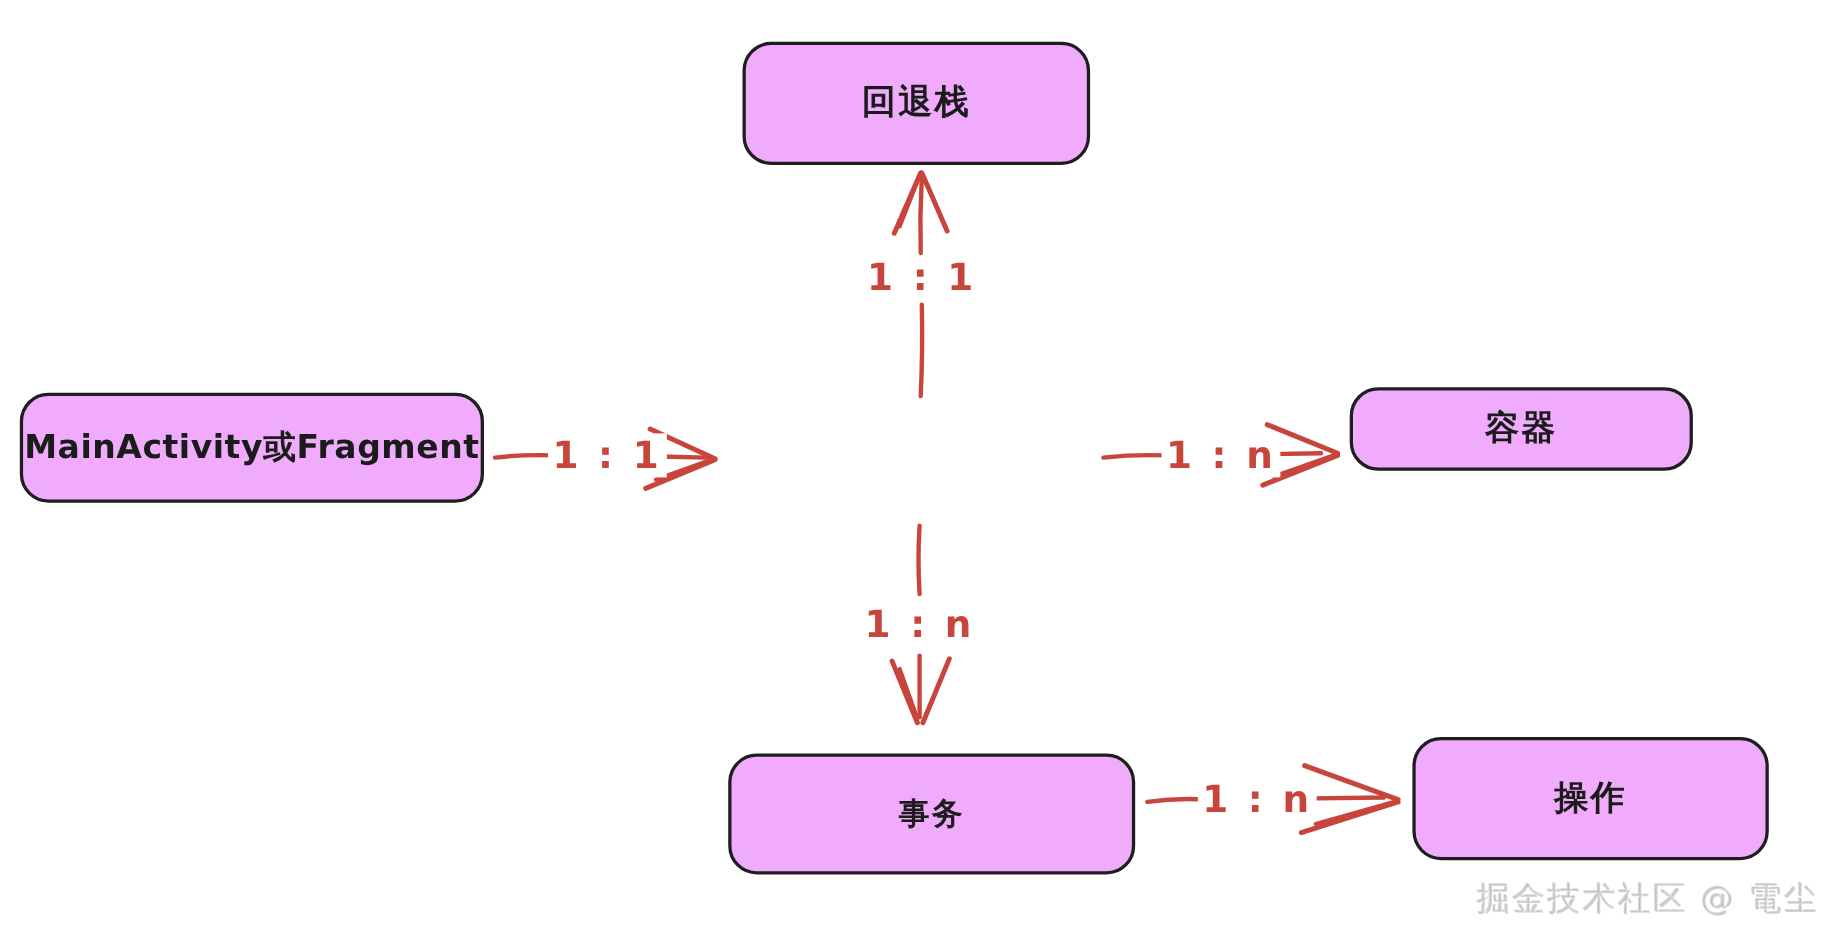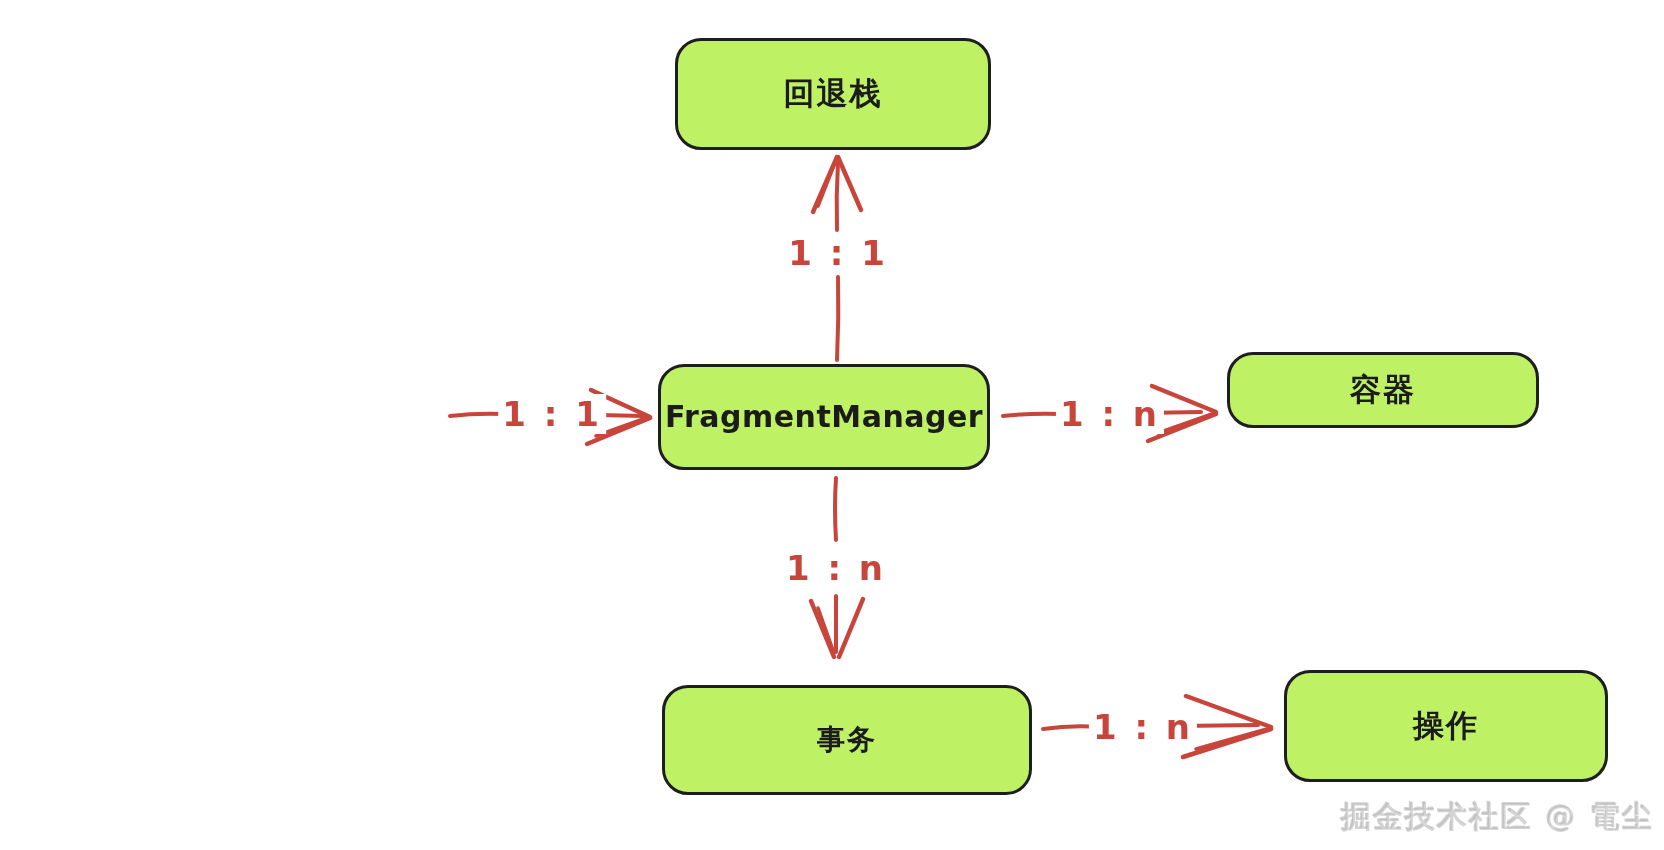--- a/index.html
+++ b/index.html
@@ -5,21 +5,21 @@
   html,body{margin:0;padding:0;background:#ffffff;}
   #canvas{
     position:relative;
     width:1664px;height:850px;
     background:#ffffff;
     overflow:hidden;
     font-family:"DejaVu Sans", sans-serif;
   }
   .node{
     position:absolute;
-    background:#bef264;
+    background:#f0abfc;
     border:3.5px solid #1e1e1e;
     border-radius:26px;
     display:flex;
     flex-direction:column;
     align-items:center;
     justify-content:center;
     box-sizing:border-box;
     color:#1b1b1b;
     text-align:left;
   }
@@ -55,21 +55,21 @@
   #lbl-left  {left:552px;top:414px;}
   #lbl-right {left:1110px;top:414px;}
   #lbl-down  {left:836px;top:568px;}
   #lbl-bottom{left:1143px;top:727px;}
 
   .watermark{
     position:absolute;
     right:10px;
     top:797px;
     font-size:30px;
-    font-weight:700;
+    font-weight:400;
     letter-spacing:2px;
     color:rgba(178,178,178,0.55);
     text-shadow:1.5px 1.5px 0 rgba(255,255,255,0.95), -1px -1px 0 rgba(120,120,120,0.30);
     white-space:nowrap;
   }
 </style>
 </head>
 <body>
 
 <div id="canvas">
@@ -114,24 +114,24 @@
       <path stroke-width="4.5" d="M1186 696 L1271 727"></path>
       <path stroke-width="4.5" d="M1183 757 L1271 729"></path>
       <path stroke-width="3.5" d="M1196 749 L1267 729"></path>
     </g>
   </svg>
 
   <div class="node" id="n-backstack">
     <div class="lbl cjk">回退栈</div>
   </div>
 
+  <div class="node" id="n-main">
+    <div class="lbl">MainActivity或Fragment</div>
+  </div>
 
-  <div class="node" id="n-fm">
-    <div class="lbl">FragmentManager</div>
-  </div>
 
   <div class="node" id="n-container">
     <div class="lbl cjk">容器</div>
   </div>
 
   <div class="node" id="n-transaction">
     <div class="lbl cjk sub">事务</div>
   </div>
 
   <div class="node" id="n-operation">

